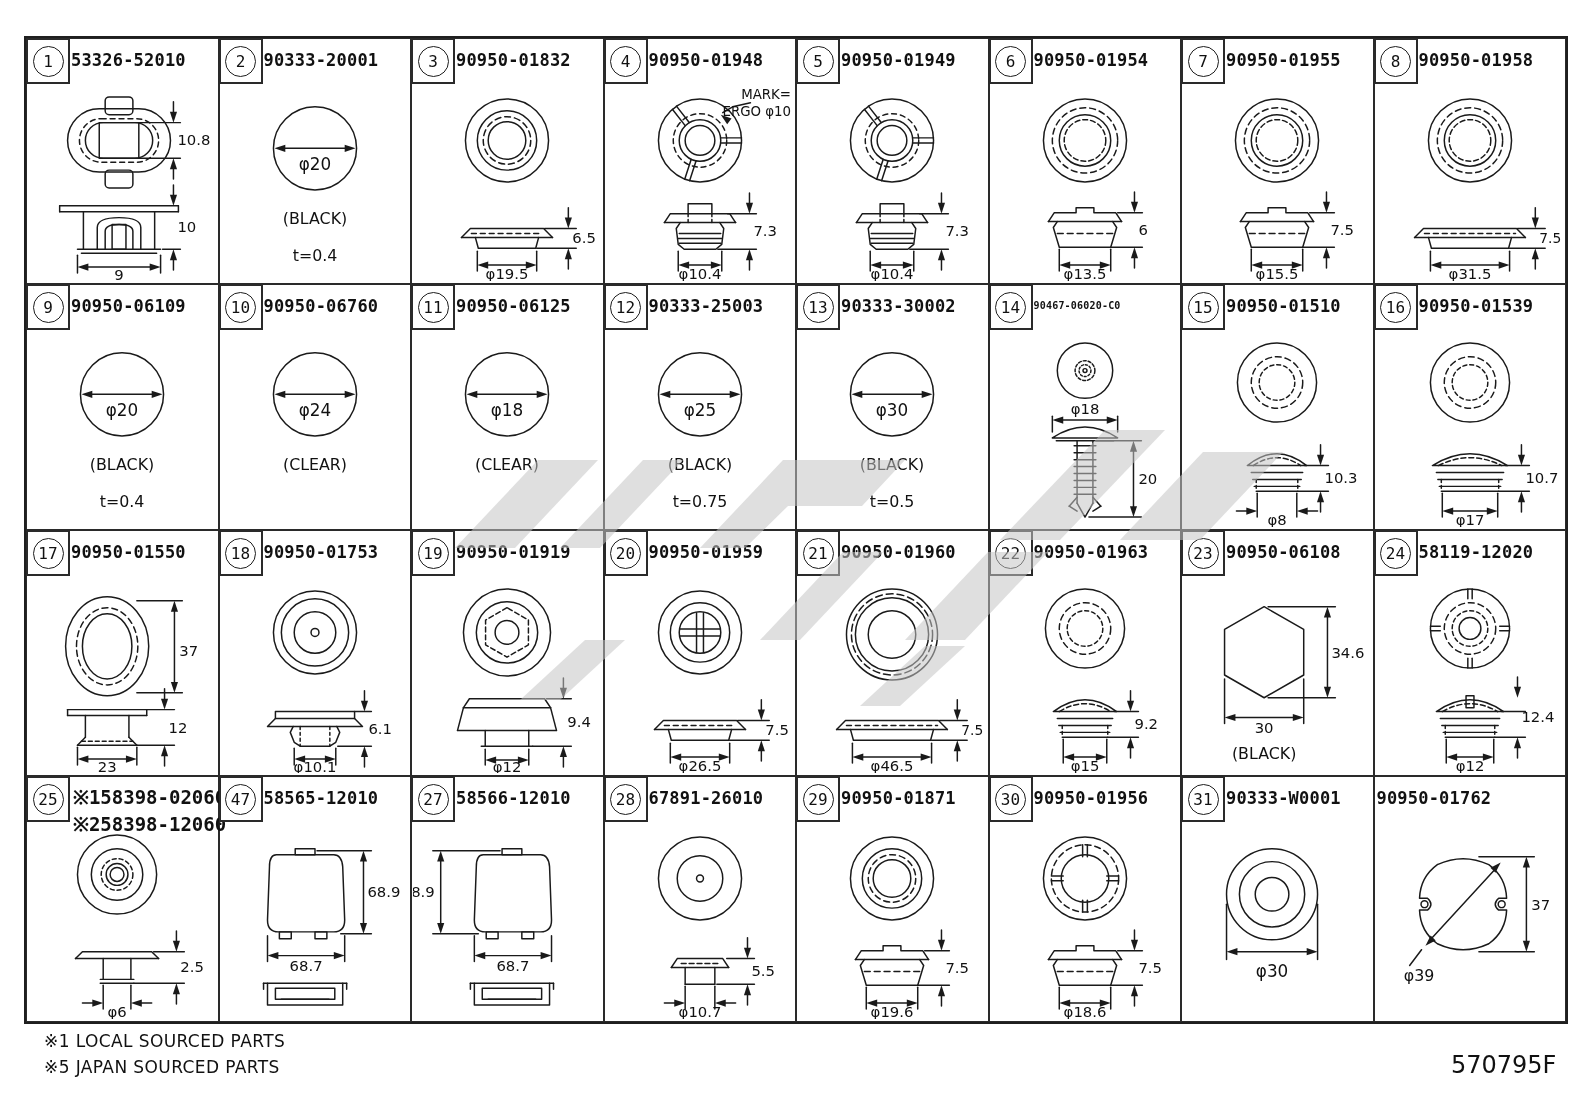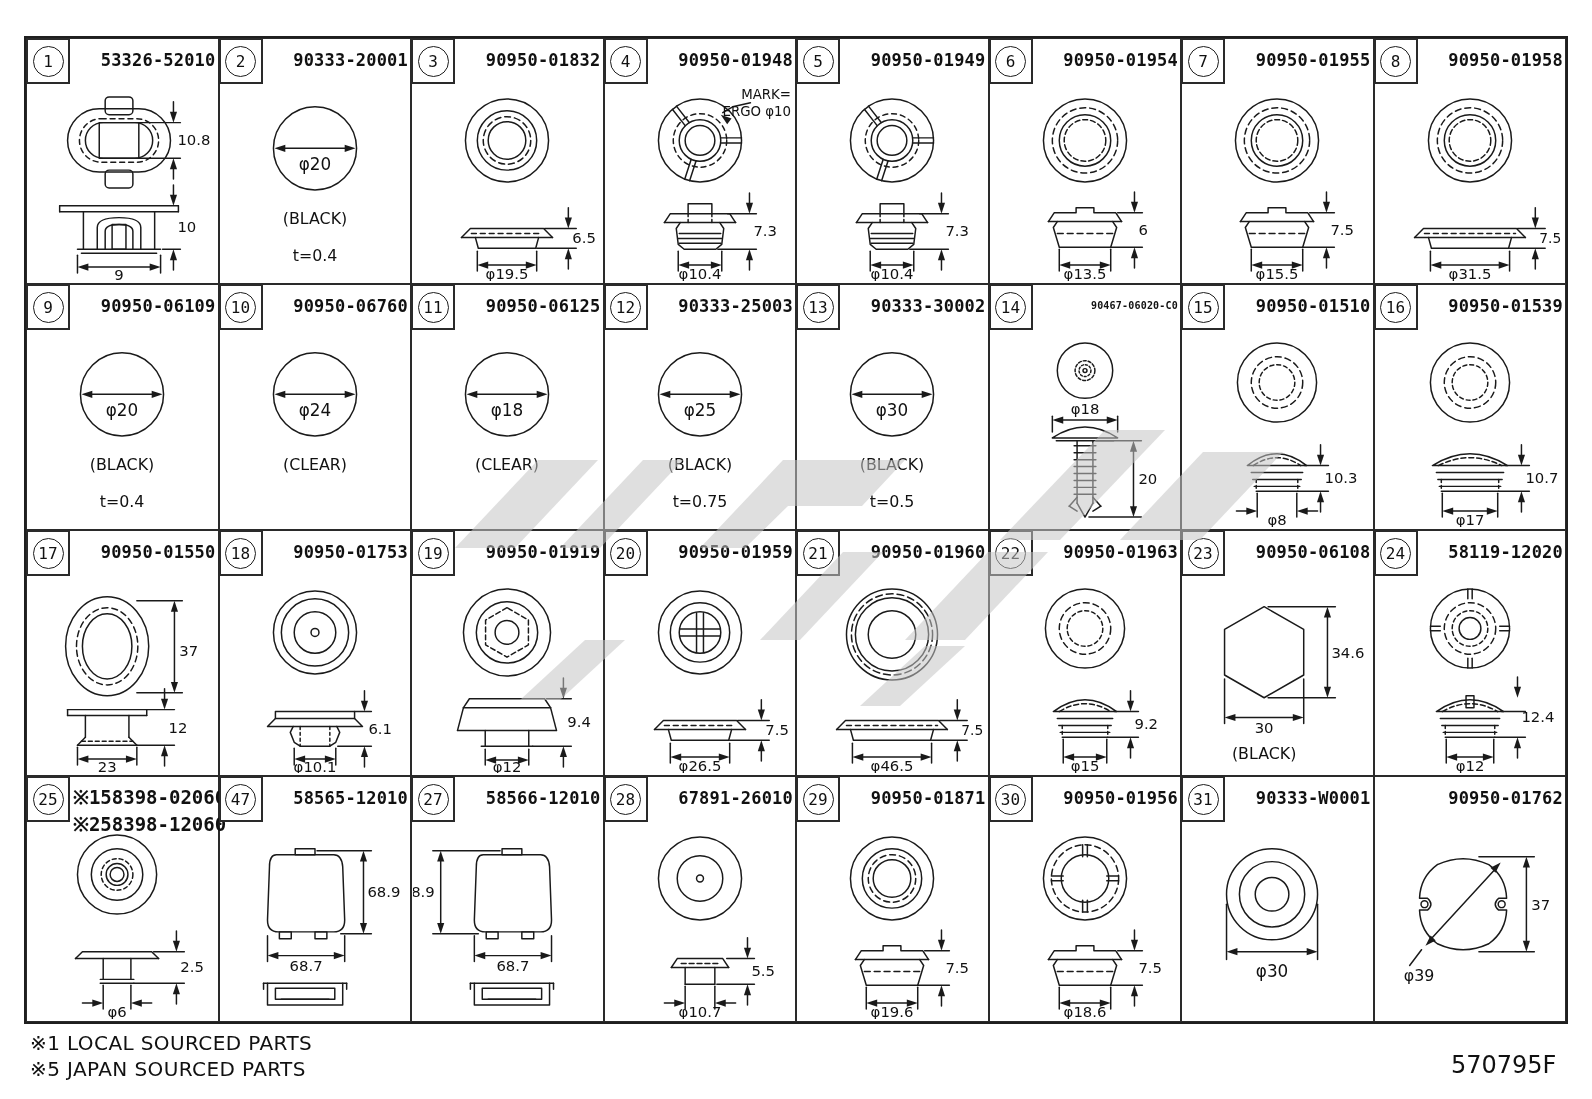--- a/index.html
+++ b/index.html
@@ -7,28 +7,28 @@
         font-family:"DejaVu Sans",sans-serif;color:#111}
   .table{position:absolute;left:24px;top:36px;width:1544px;height:988px;box-sizing:border-box;
          border:2px solid #1f1f1f;display:grid;grid-template-columns:repeat(8,1fr);
          grid-template-rows:repeat(4,1fr);background:transparent}
   .cell{position:relative;border:1px solid #2a2a2a;box-sizing:border-box}
   .numbox{position:absolute;top:-1px;left:-1px;width:44px;height:46px;border:2px solid #2a2a2a;
           background:#fff;display:flex;align-items:center;justify-content:center;box-sizing:border-box;z-index:2}
   .circ{width:29px;height:29px;border:1.8px solid #1d1d1d;border-radius:50%;display:flex;
         align-items:center;justify-content:center;font-size:16px;
         font-family:"DejaVu Sans Mono",monospace;background:#fff}
-  .pn{position:absolute;left:44px;right:2px;top:11px;text-align:right;
+  .pn{position:absolute;left:44px;right:2px;top:11px;text-align:left;
       font-family:"DejaVu Sans Mono",monospace;font-weight:700;font-size:17px;
       letter-spacing:.2px;white-space:nowrap;z-index:2}
   .pn.small{font-size:10px;top:15px}
   .pn.dual{font-size:19px;top:7px;line-height:1.4;text-align:center;left:46px;letter-spacing:0}
   .pn.full{left:2px;right:2px}
   svg.draw{position:absolute;left:50%;top:44px;transform:translateX(-50%);z-index:1}
-  .fnote{position:absolute;left:30px;font-size:20px;letter-spacing:.4px;z-index:4}
+  .fnote{position:absolute;left:44px;font-size:17px;letter-spacing:.4px;z-index:4}
   .fnote1{top:1031px}
   .fnote2{top:1057px}
   .code{position:absolute;left:1451px;top:1051px;font-size:24px;z-index:4}
   .wm{position:absolute;left:0;top:0;width:1592px;height:1099px;pointer-events:none;z-index:3}
 </style>
 </head>
 <body>
 
 <div class="page">
   <div class="table" id="grid">

